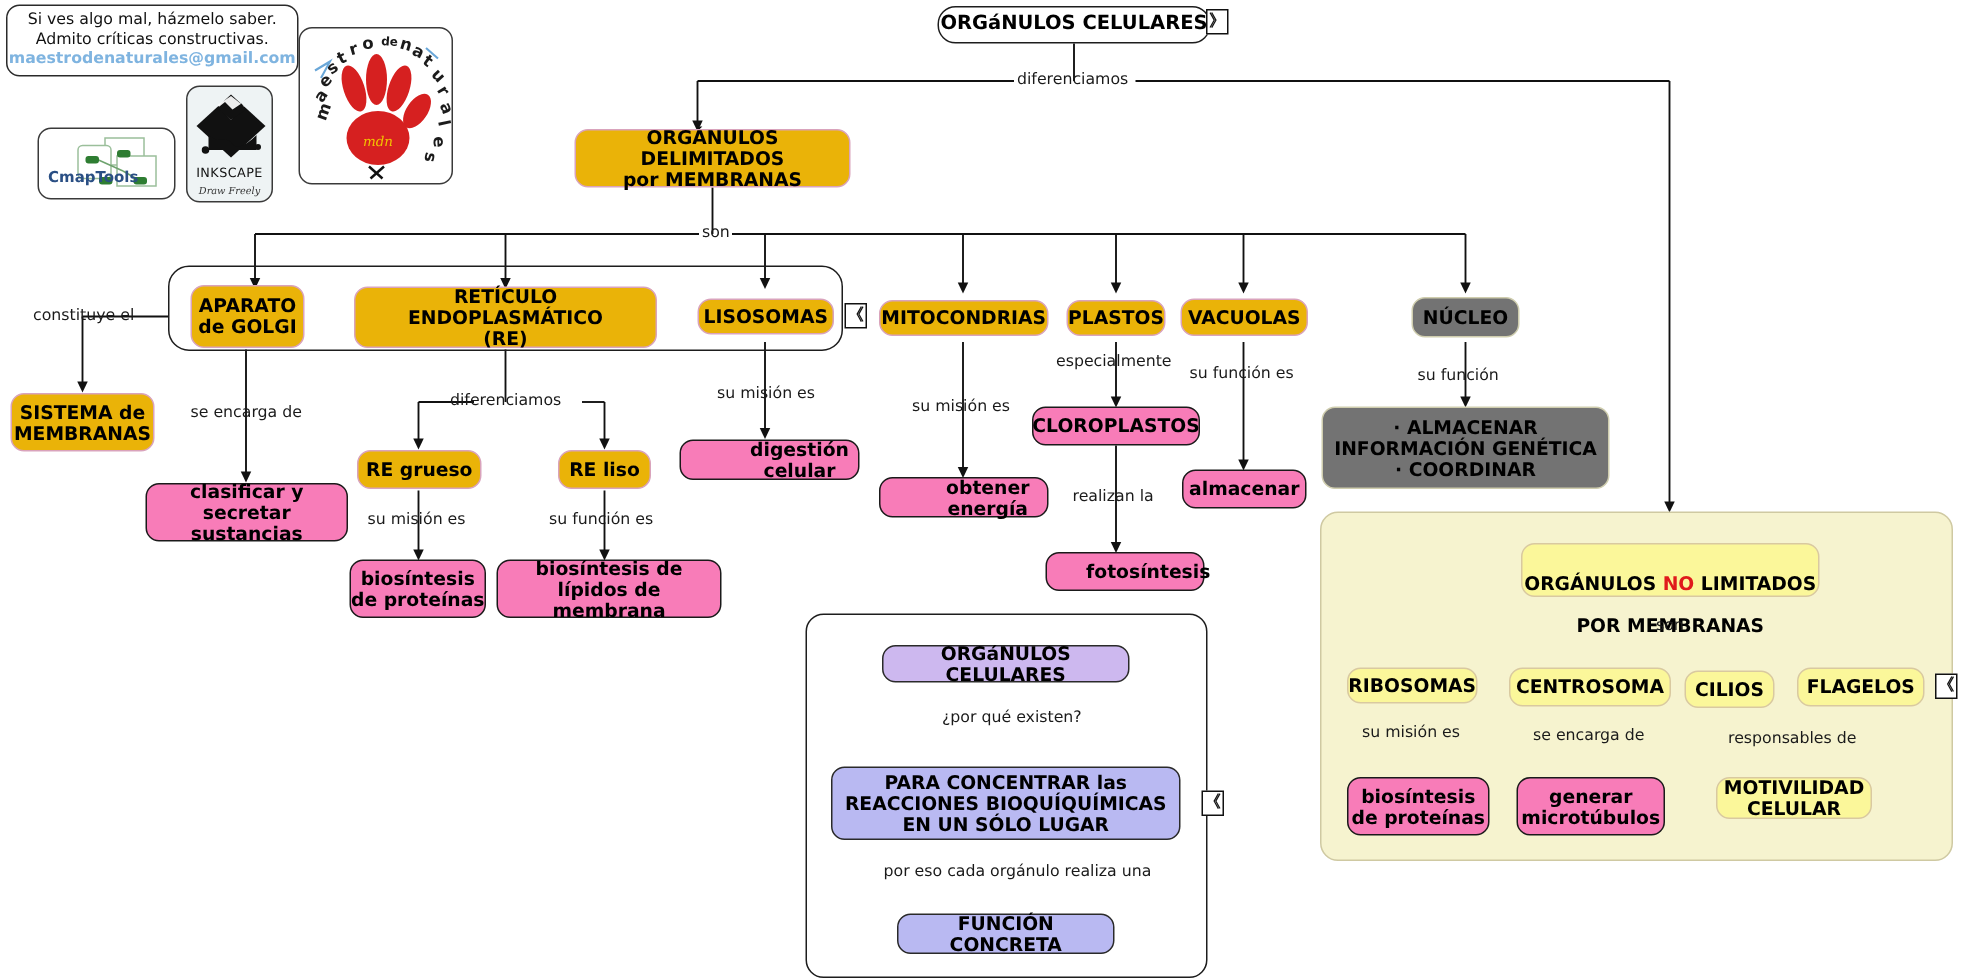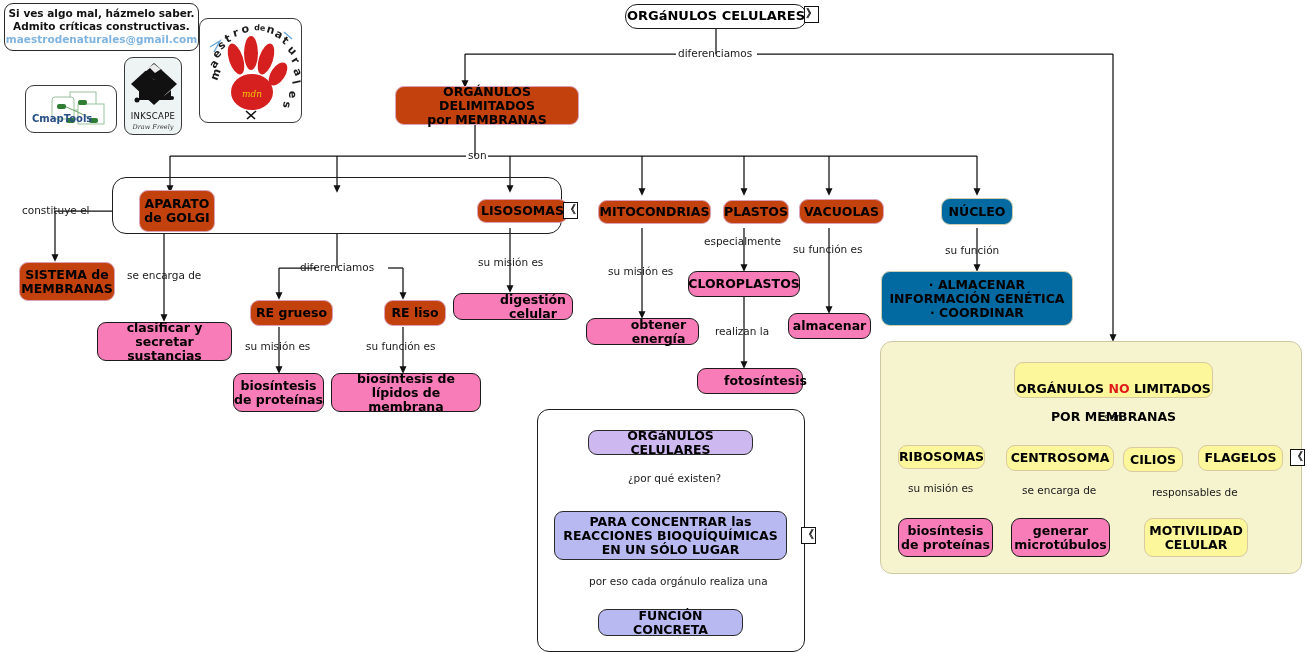--- a/index.html
+++ b/index.html
@@ -34,32 +34,31 @@
     justify-content: center;
     text-align: center;
     border-radius: 9px;
     font-weight: bold;
     color: #000000;
     line-height: 1.12;
     white-space: pre-line;
     z-index: 5;
   }
   .n-orange {
-    background: #c2410c;
+    background: #eab308;
     border: 1.6px solid #d9a3bc;
     font-size: 12.5px;
-    margin-left: 12px;
   }
   .n-pink {
     background: #f87cb8;
     border: 1.4px solid #1a1a1a;
     font-size: 12.5px;
   }
   .n-cream {
-    background: #0369a1;
+    background: #737373;
     border: 1.5px solid #cfcdae;
     font-size: 12.5px;
   }
   .n-yellow {
     background: #fbf79a;
     border: 1.5px solid #d9c9a0;
     font-size: 12.5px;
   }
   .n-lav-light {
     background: #cdb8ef;
@@ -133,21 +132,21 @@
     border-radius: 9px;
     background: #ffffff;
     display: flex;
     flex-direction: column;
     align-items: center;
     justify-content: center;
     z-index: 10;
   }
   .hdr-note .l1, .hdr-note .l2 {
     font-size: 10.5px;
-    font-weight: bold;
+    font-weight: normal;
     color: #111;
     line-height: 1.25;
     text-align: right;
   }
   .hdr-note .l3 {
     font-size: 10.5px;
     font-weight: bold;
     color: #7fb4e0;
     line-height: 1.3;
   }
@@ -353,20 +352,22 @@
 
   <div class="node" style="left:625px; top:4px; width:182px; height:25px; background:#ffffff; border:1.5px solid #1d1d1d; border-radius:12px; font-size:13px;">ORGáNULOS CELULARES</div>
   <div class="chev" style="left:804px; top:6px;">》</div>
 
   <div class="node n-orange" style="left:383px; top:86px; width:184px; height:39px; font-size:12.5px;">ORGÁNULOS DELIMITADOS
 por MEMBRANAS</div>
 
   <div class="node n-orange" style="left:127px; top:190px; width:76px; height:42px;">APARATO
 de GOLGI</div>
 
+  <div class="node n-orange" style="left:236px; top:191px; width:202px; height:41px;">RETÍCULO ENDOPLASMÁTICO
+(RE)</div>
 
   <div class="node n-orange" style="left:465px; top:199px; width:91px; height:24px;">LISOSOMAS</div>
   <div class="chev" style="left:563px; top:202px;">《</div>
 
   <div class="node n-orange" style="left:586px; top:200px; width:113px; height:24px;">MITOCONDRIAS</div>
 
   <div class="node n-orange" style="left:711px; top:200px; width:66px; height:24px;">PLASTOS</div>
 
   <div class="node n-orange" style="left:787px; top:199px; width:85px; height:25px;">VACUOLAS</div>
 
@@ -415,21 +416,21 @@
 
   <div class="node n-yellow" style="left:1198px; top:445px; width:85px; height:26px;">FLAGELOS</div>
   <div class="chev" style="left:1290px; top:449px;">《</div>
 
   <div class="node n-pink" style="left:898px; top:518px; width:95px; height:39px;">biosíntesis
 de proteínas</div>
 
   <div class="node n-pink" style="left:1011px; top:518px; width:99px; height:39px;">generar
 microtúbulos</div>
 
-  <div class="node n-yellow" style="left:1144px; top:518px; width:104px; height:39px;">MOTIVILIDAD
+  <div class="node n-yellow" style="left:1144px; top:518px; width:104px; height:28px;">MOTIVILIDAD
 CELULAR</div>
 
   <div class="node n-lav-light" style="left:588px; top:430px; width:165px; height:25px;">ORGáNULOS CELULARES</div>
 
   <div class="node n-lav" style="left:554px; top:511px; width:233px; height:49px; font-size:12.5px;">PARA CONCENTRAR las
 REACCIONES BIOQUÍQUÍMICAS
 EN UN SÓLO LUGAR</div>
   <div class="chev" style="left:801px; top:527px;">《</div>
 
   <div class="node n-lav" style="left:598px; top:609px; width:145px; height:27px;">FUNCIÓN CONCRETA</div>

